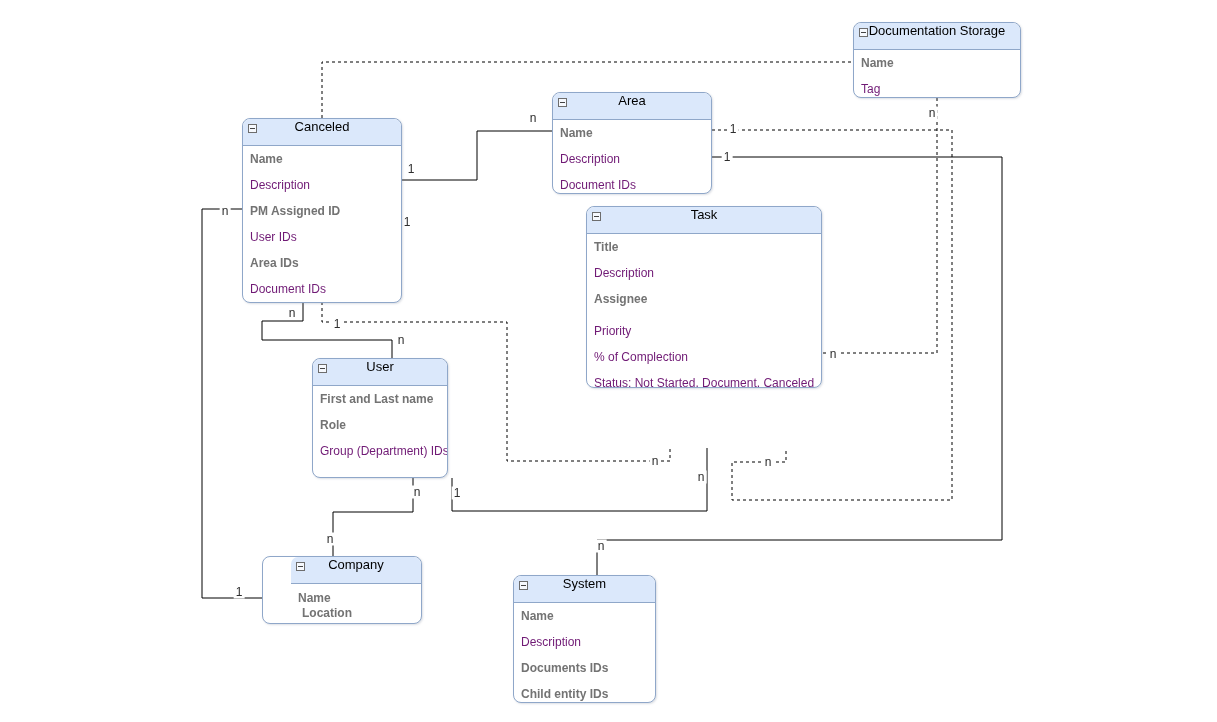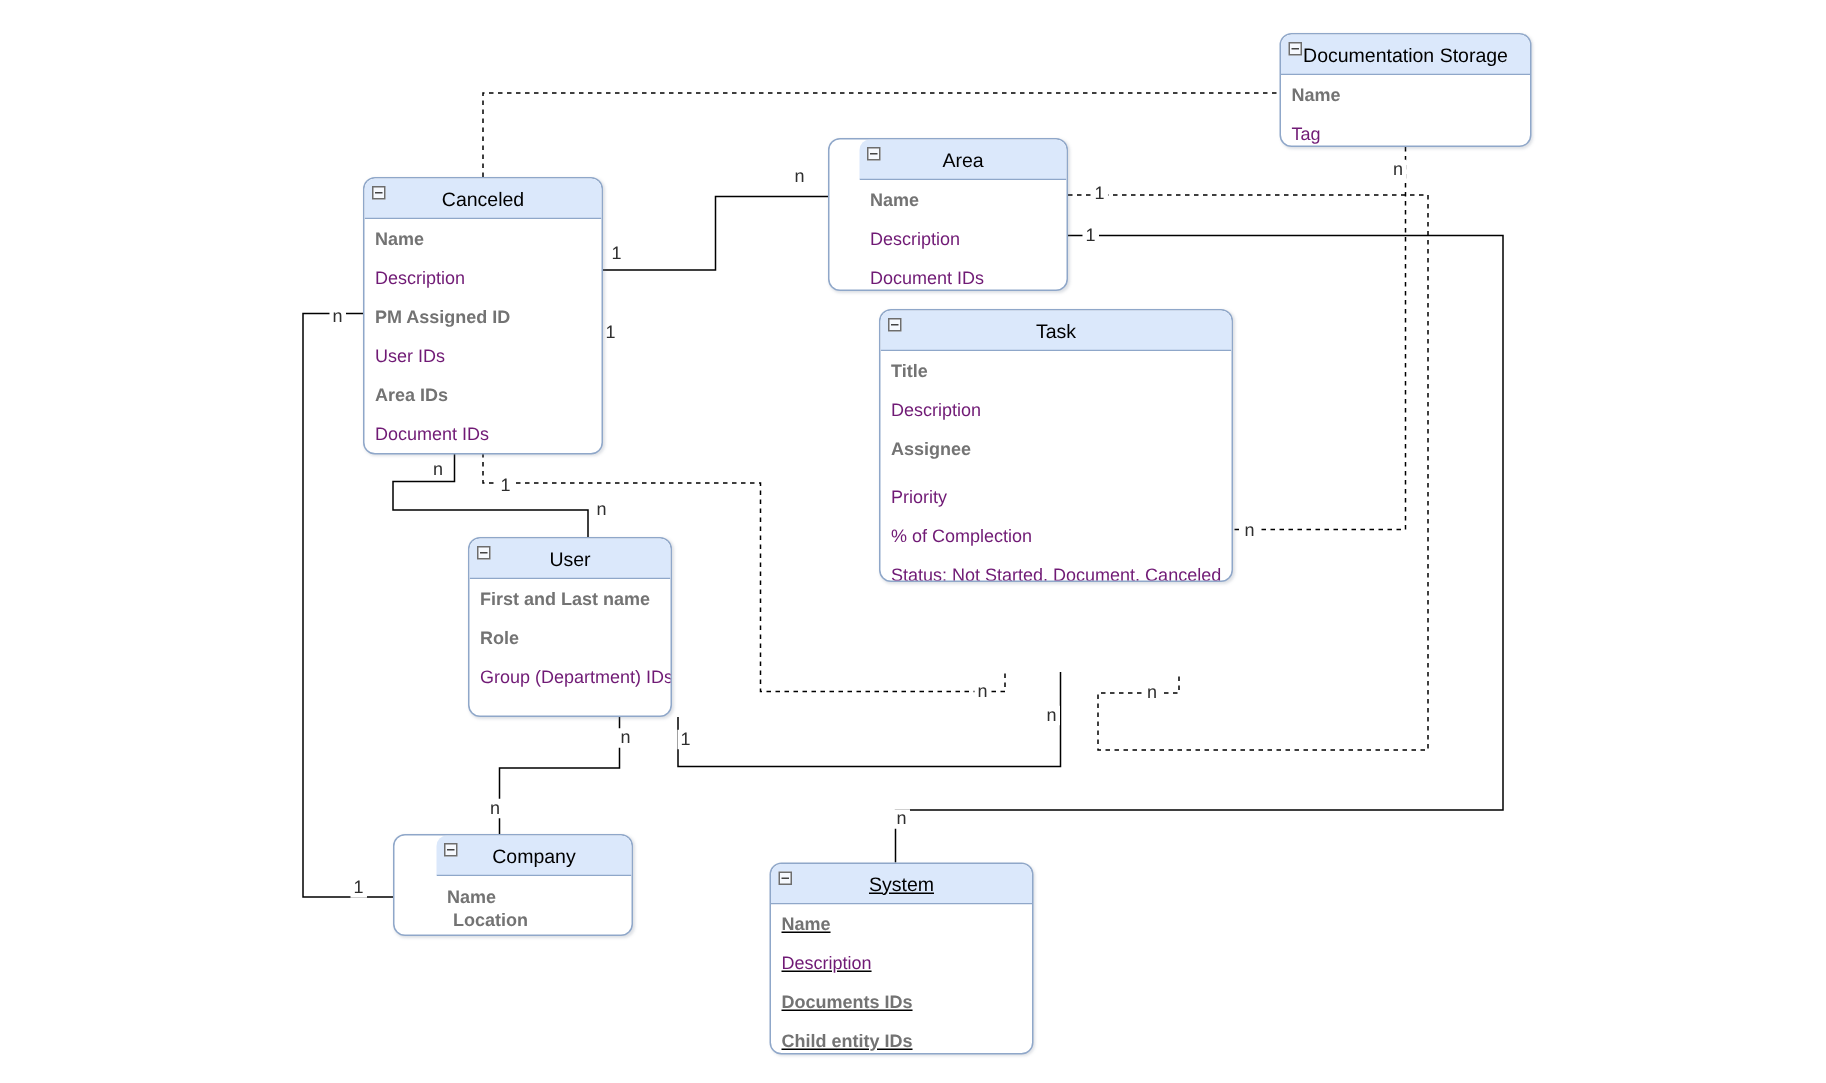--- a/index.html
+++ b/index.html
@@ -15,21 +15,21 @@
     border:1px solid var(--box-border,#8fa7c9);
     border-radius:8px;
     box-shadow:1px 1px 2px rgba(120,130,150,.25);
     box-sizing:border-box;overflow:hidden;
   }
   .entity-header{
     position:relative;height:26px;
     background:var(--header-fill,#dbe8fb);
     border-bottom:1px solid var(--box-border,#8fa7c9);
     border-radius:7px 7px 0 0;
-    display:flex;align-items:center;justify-content:center;
+    display:flex;align-items:flex-start;justify-content:center;
   }
   .entity-title{font-size:13px;color:#000;white-space:nowrap;}
   .collapse-icon{
     position:absolute;left:5px;top:5px;width:9px;height:9px;
     border:1px solid #6d6d6d;background:#f6f9fe;box-sizing:border-box;
     display:flex;align-items:center;justify-content:center;cursor:pointer;
   }
   .collapse-icon::after{content:"";display:block;width:5px;height:1px;background:#444;}
   .fields{padding-top:0;}
   .field-row{
@@ -94,21 +94,21 @@
     <div class="fields">
         <div class="field-row bold">Name</div>
         <div class="field-row">Description</div>
         <div class="field-row bold">PM Assigned ID</div>
         <div class="field-row">User IDs</div>
         <div class="field-row bold">Area IDs</div>
         <div class="field-row">Document IDs</div>
       </div>
   </div>
 
-  <div class="entity" style="left:552px;top:92px;width:160px;height:102px;padding-left:20px;">
+  <div class="entity" style="left:552px;top:92px;width:160px;height:102px;">
     <div class="entity-header">
       <span class="collapse-icon"></span>
       <span class="entity-title">Area</span>
     </div>
     <div class="fields">
         <div class="field-row bold">Name</div>
         <div class="field-row">Description</div>
         <div class="field-row">Document IDs</div>
       </div>
   </div>
@@ -145,21 +145,21 @@
     <div class="entity-header">
       <span class="collapse-icon"></span>
       <span class="entity-title">Company</span>
     </div>
     <div class="fields">
         <div class="field-row bold">Name</div>
         <div class="field-row bold">Location</div>
       </div>
   </div>
 
-  <div class="entity" style="left:513px;top:575px;width:176px;height:128px;text-decoration:underline;">
+  <div class="entity" style="left:513px;top:575px;width:143px;height:128px;">
     <div class="entity-header">
       <span class="collapse-icon"></span>
       <span class="entity-title">System</span>
     </div>
     <div class="fields">
         <div class="field-row bold">Name</div>
         <div class="field-row">Description</div>
         <div class="field-row bold">Documents IDs</div>
         <div class="field-row bold">Child entity IDs</div>
       </div>

